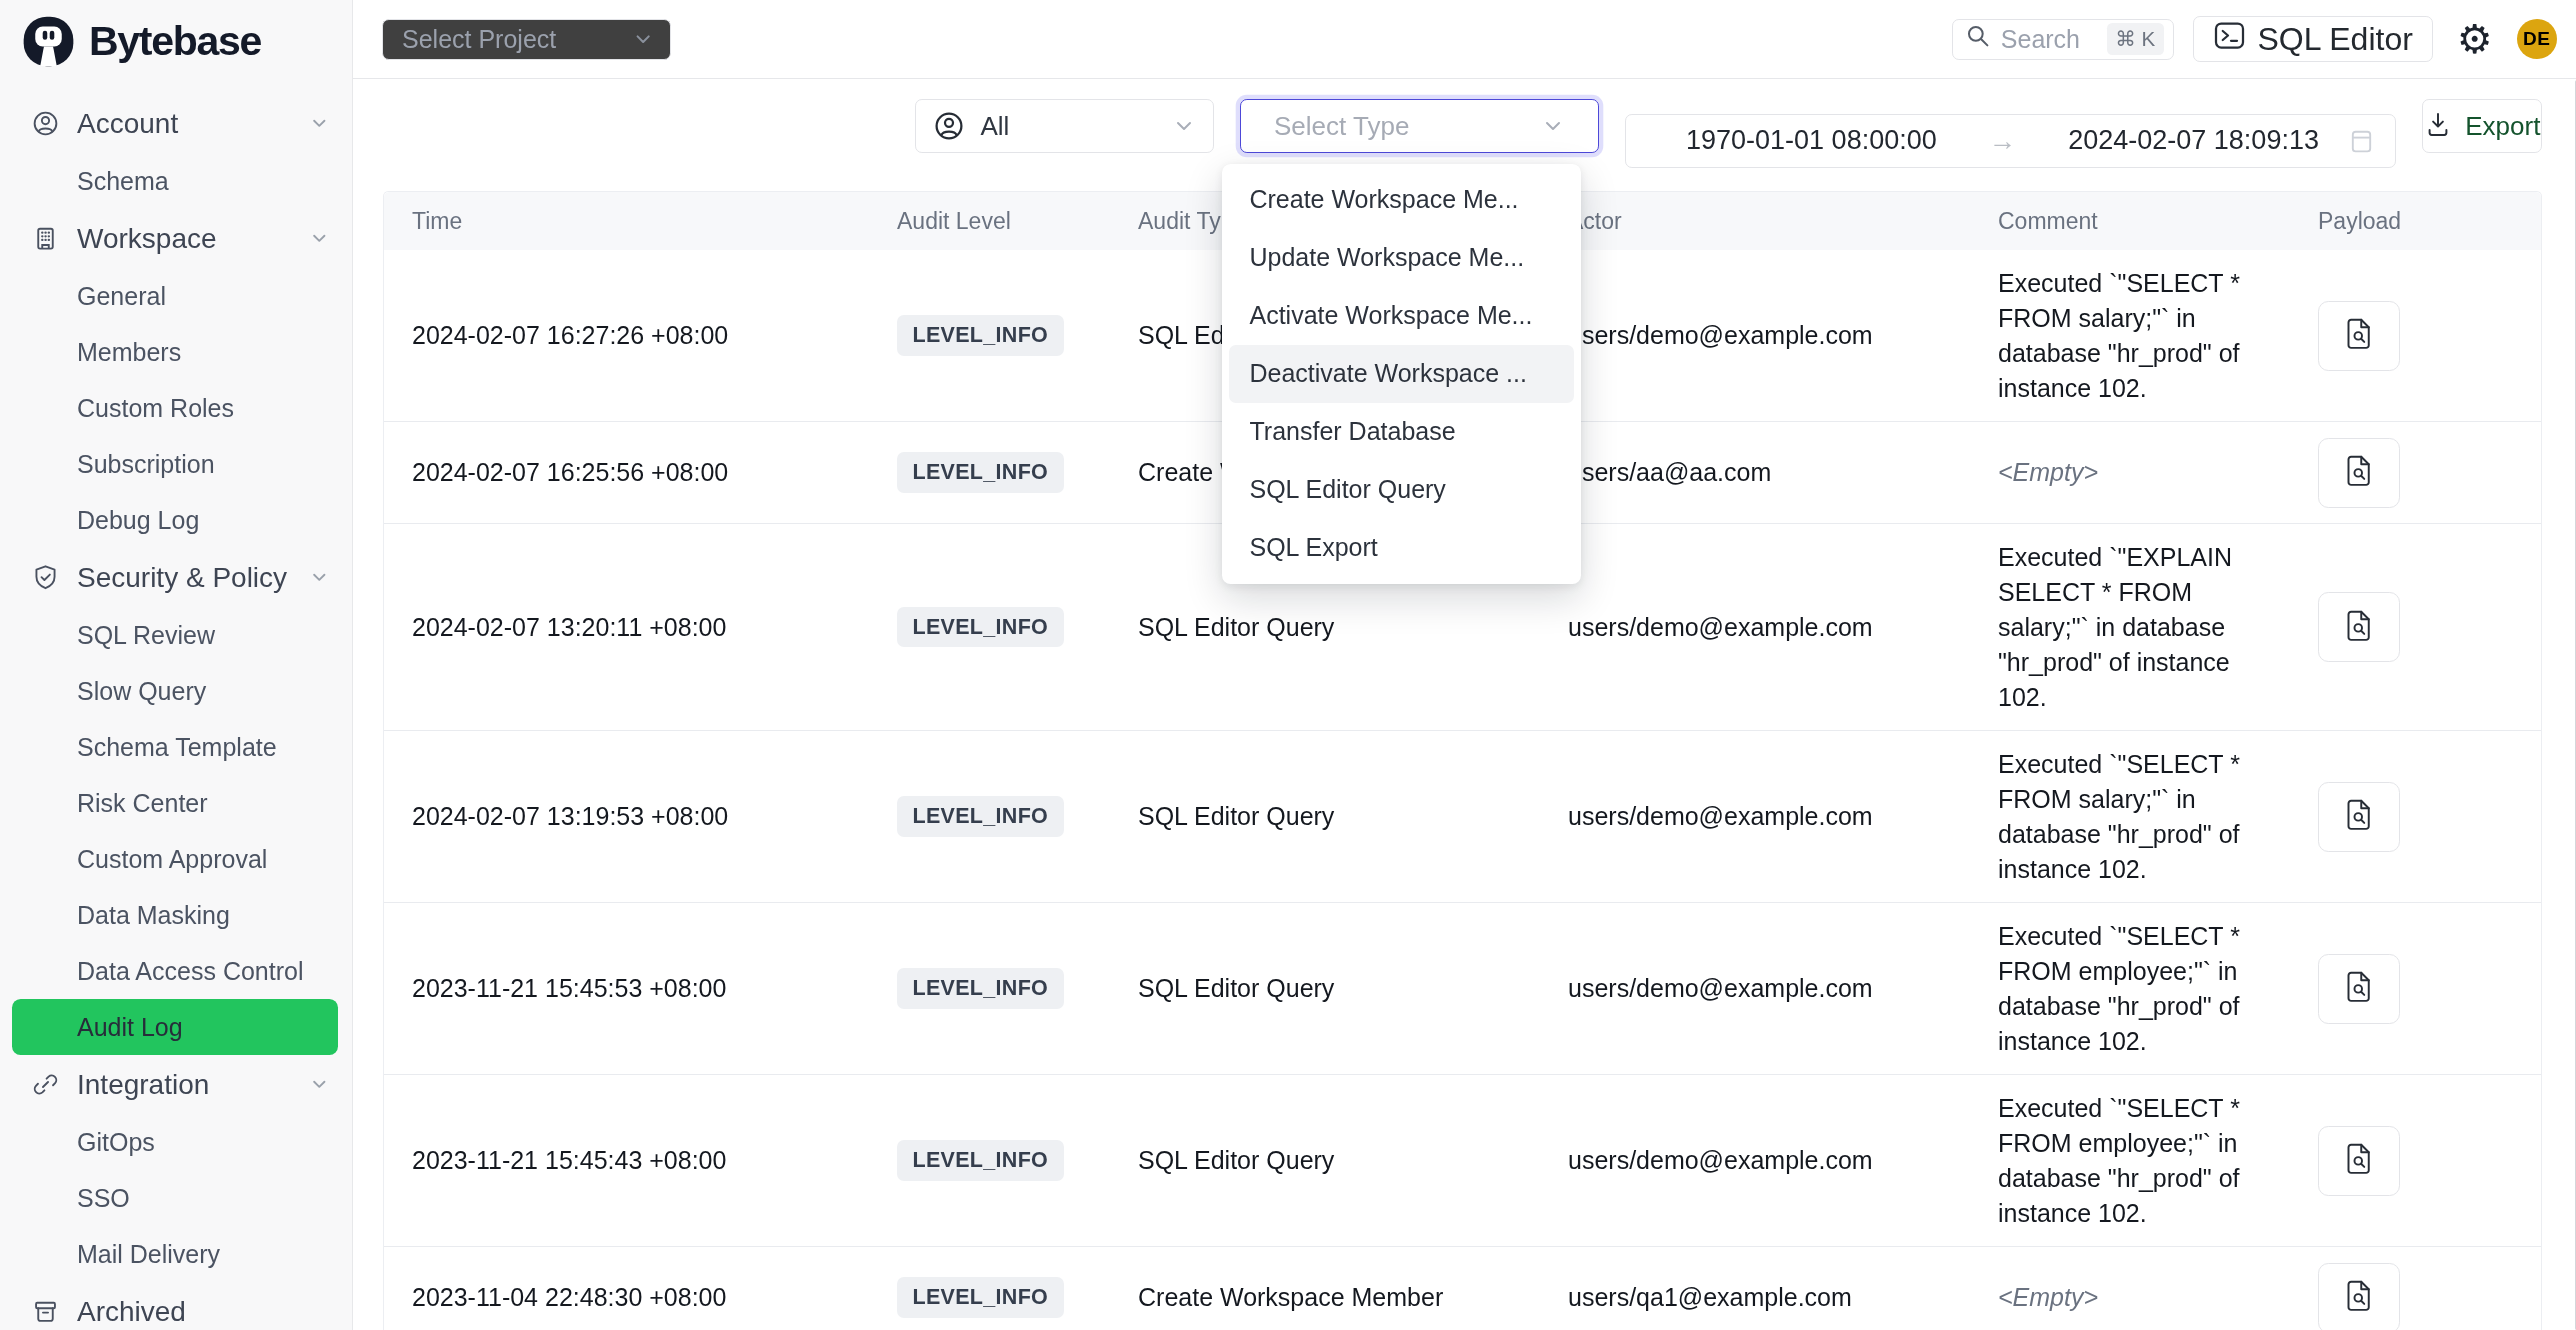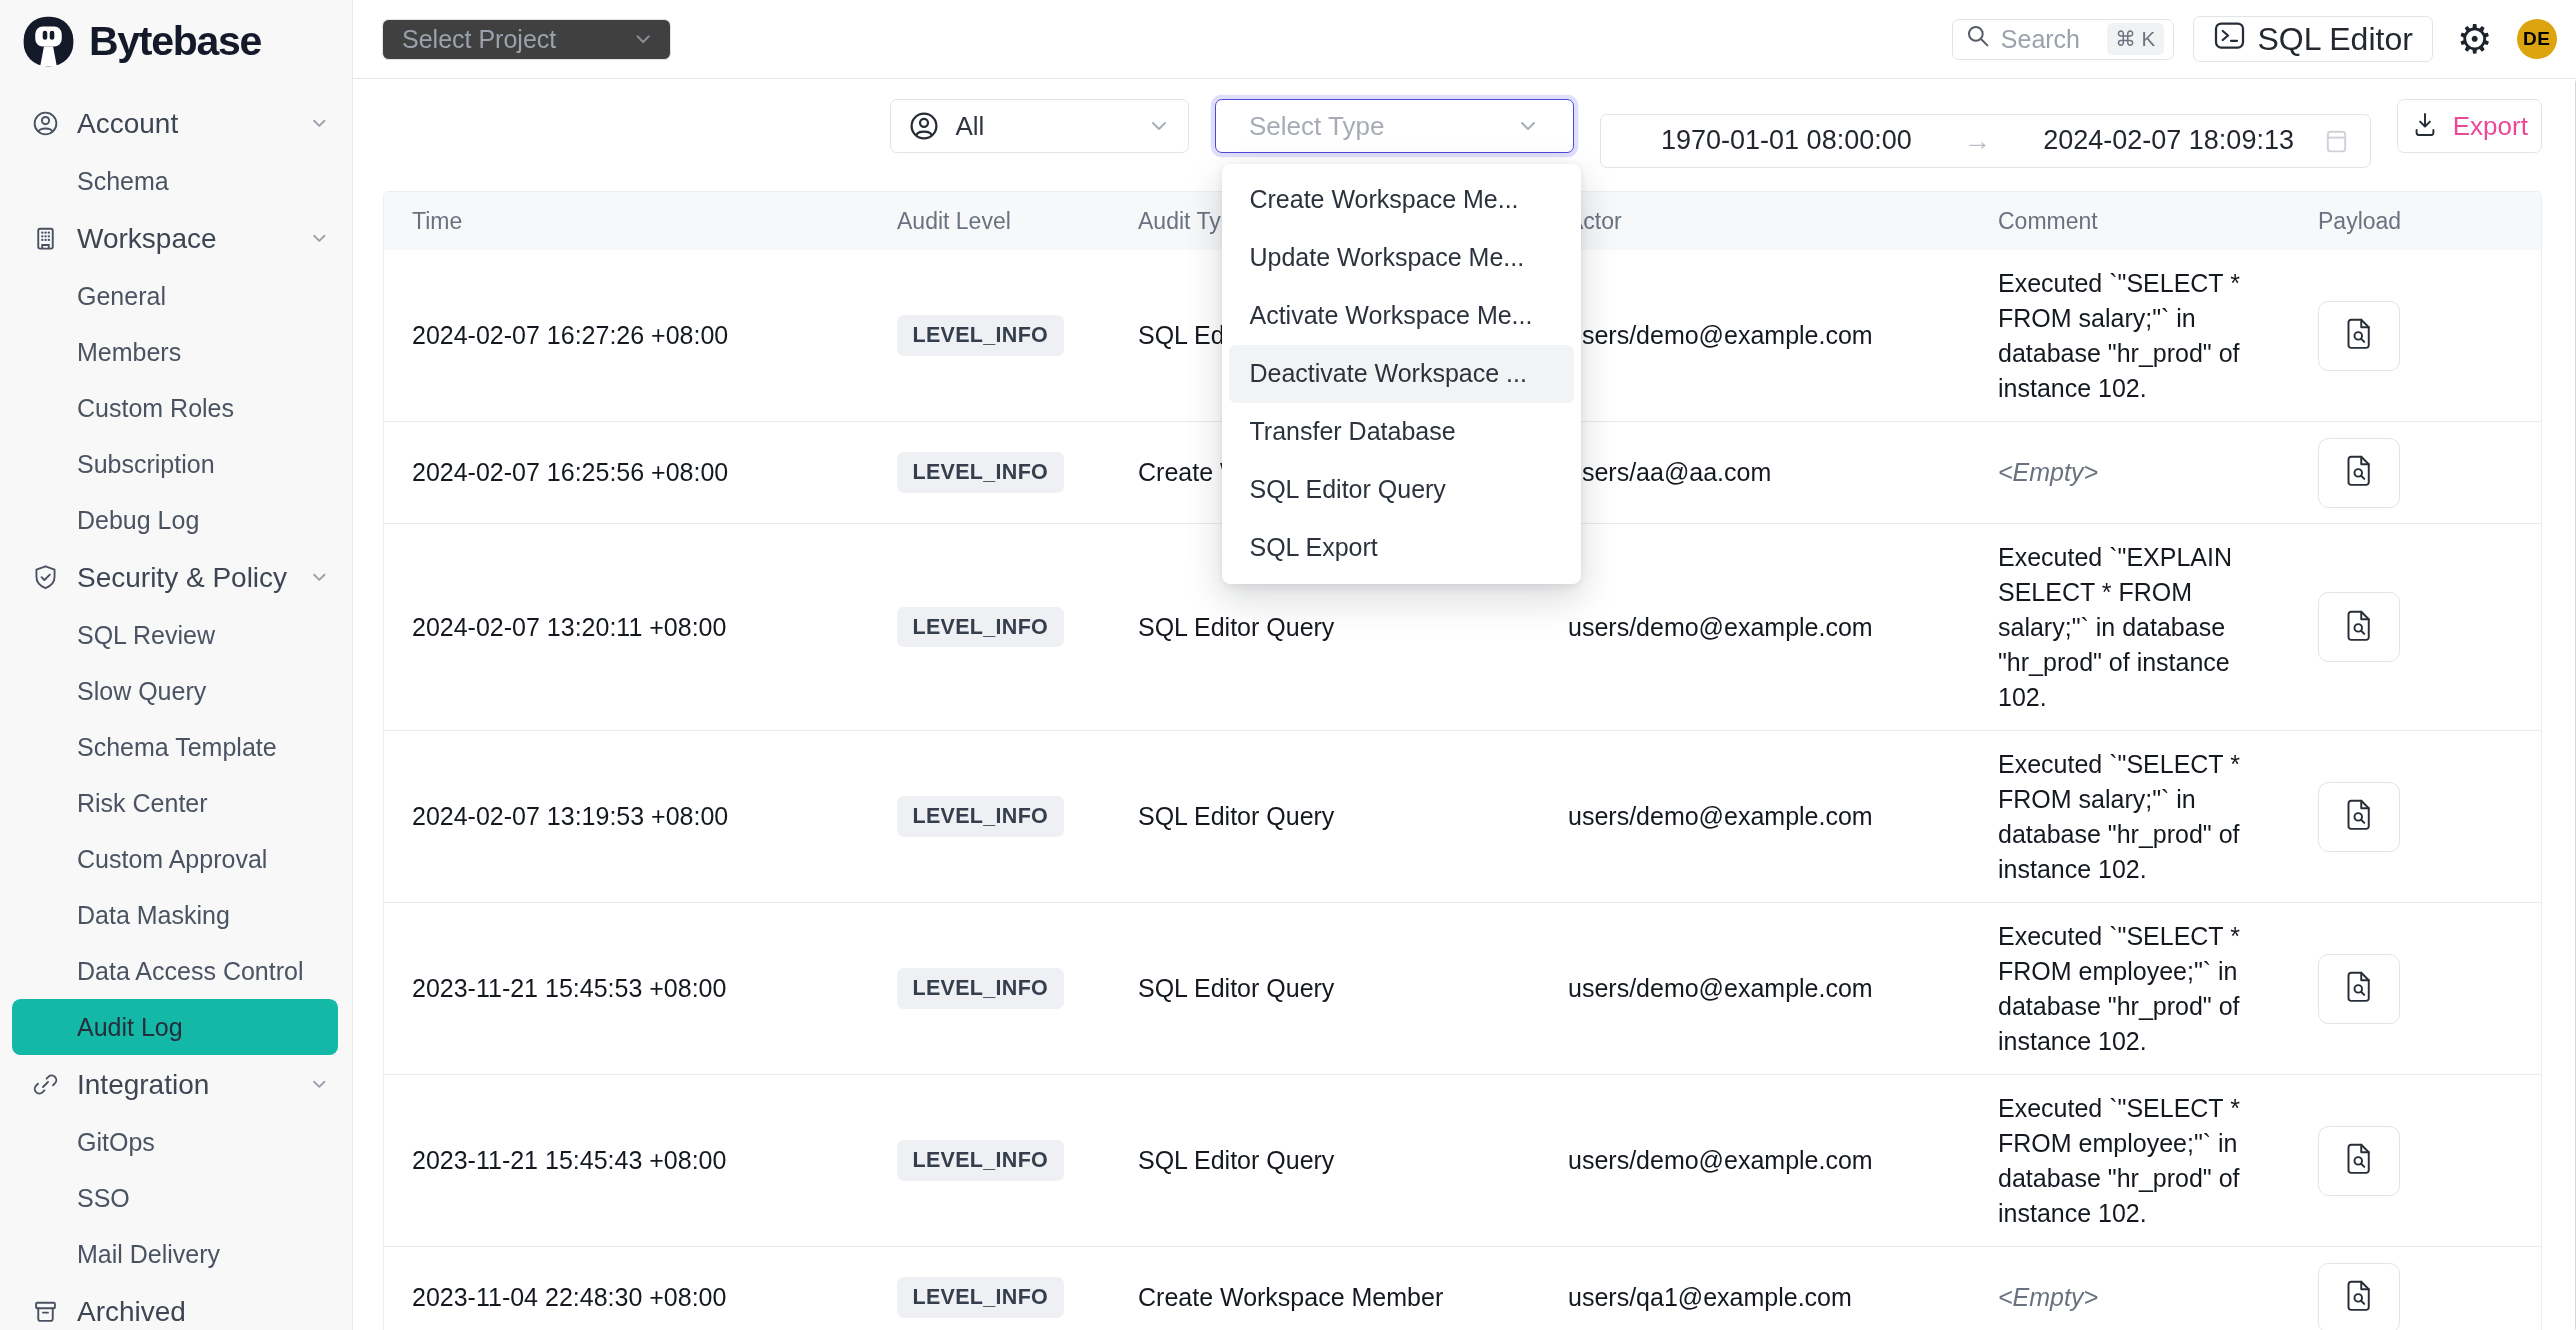--- a/index.html
+++ b/index.html
@@ -29,21 +29,21 @@
     padding: 0 22.3px 0 31px; font-size: 28px; font-weight: 400; color: #3e4553;
     cursor: pointer;
   }
   .nav-group .g-icon { width: 29px; height: 29px; display: flex; color: #4a5160; }
   .nav-group .chev { margin-left: auto; color: #9aa1ab; display: flex; }
   .nav-item {
     height: 56px; display: flex; align-items: center;
     margin: 0 13.7px 0 12px; padding-left: 65px; border-radius: 8.6px;
     font-size: 25px; font-weight: 400; color: #4b5362; cursor: pointer;
   }
-  .nav-item.active { background: #14b8a6; color: #272d3a; }
+  .nav-item.active { background: #22c55e; color: #272d3a; }
 
   
   .main { flex: 1; height: 100%; display: flex; flex-direction: column; position: relative; background:#fff; }
   .topbar {
     height: 79px; min-height: 79px; border-bottom: 0.9px solid #e6e7ea;
     display: flex; align-items: center; padding: 0 12px 0 29px;
   }
   .project-select {
     width: 289px; height: 41px; border: 0.9px solid #e3e4e8; border-radius: 6.9px;
     background: #404040; display: flex; align-items: center; justify-content: space-between;
@@ -82,21 +82,21 @@
   .ctrl .chev { margin-left: auto; color: #a9aeb8; display: flex; }
   .ctrl-all { width: 299px; padding: 0 17px; gap: 15.5px; }
   .ctrl-all .p-icon { display: flex; color: #262c35; }
   .ctrl-type {
     width: 359px; padding: 0 33px; color: #a6abb5;
     border: 1.7px solid #4d48d8; box-shadow: 0 0 0 4.3px rgba(96,92,238,0.20);
   }
   .ctrl-dates { width: 771px; padding: 0 19px 0 60px; color: #22272f; font-size: 27px; cursor: default; margin-top: 29px; }
   .ctrl-dates .arrow { color: #b9bdc4; font-size: 27.5px; margin: 0 52px; }
   .ctrl-dates .cal { margin-left: auto; display: flex; color: #cdd1d8; }
-  .btn-export { width: 145px; justify-content: center; gap: 13.7px; font-size: 26px; font-weight: 500; color: #ec4899; }
+  .btn-export { width: 120px; justify-content: center; gap: 13.7px; font-size: 26px; font-weight: 500; color: #14532d; }
 
   
   .table { margin-top: 38px; border: 0.9px solid #eceef2; border-bottom: none; border-radius: 5.2px 5.2px 0 0; }
   .thead, .trow { display: grid; grid-template-columns: 485px 241px 430px 430px 320px 251px; }
   .thead {
     background: #f7f8fa; height: 58px; align-items: center;
     color: #6a7280; font-size: 23px; border-radius: 5.2px 5.2px 0 0;
   }
   .th { padding-left: 28px; }
   .trow { align-items: center; border-bottom: 0.9px solid #e9ebef; min-height: 86px; }

